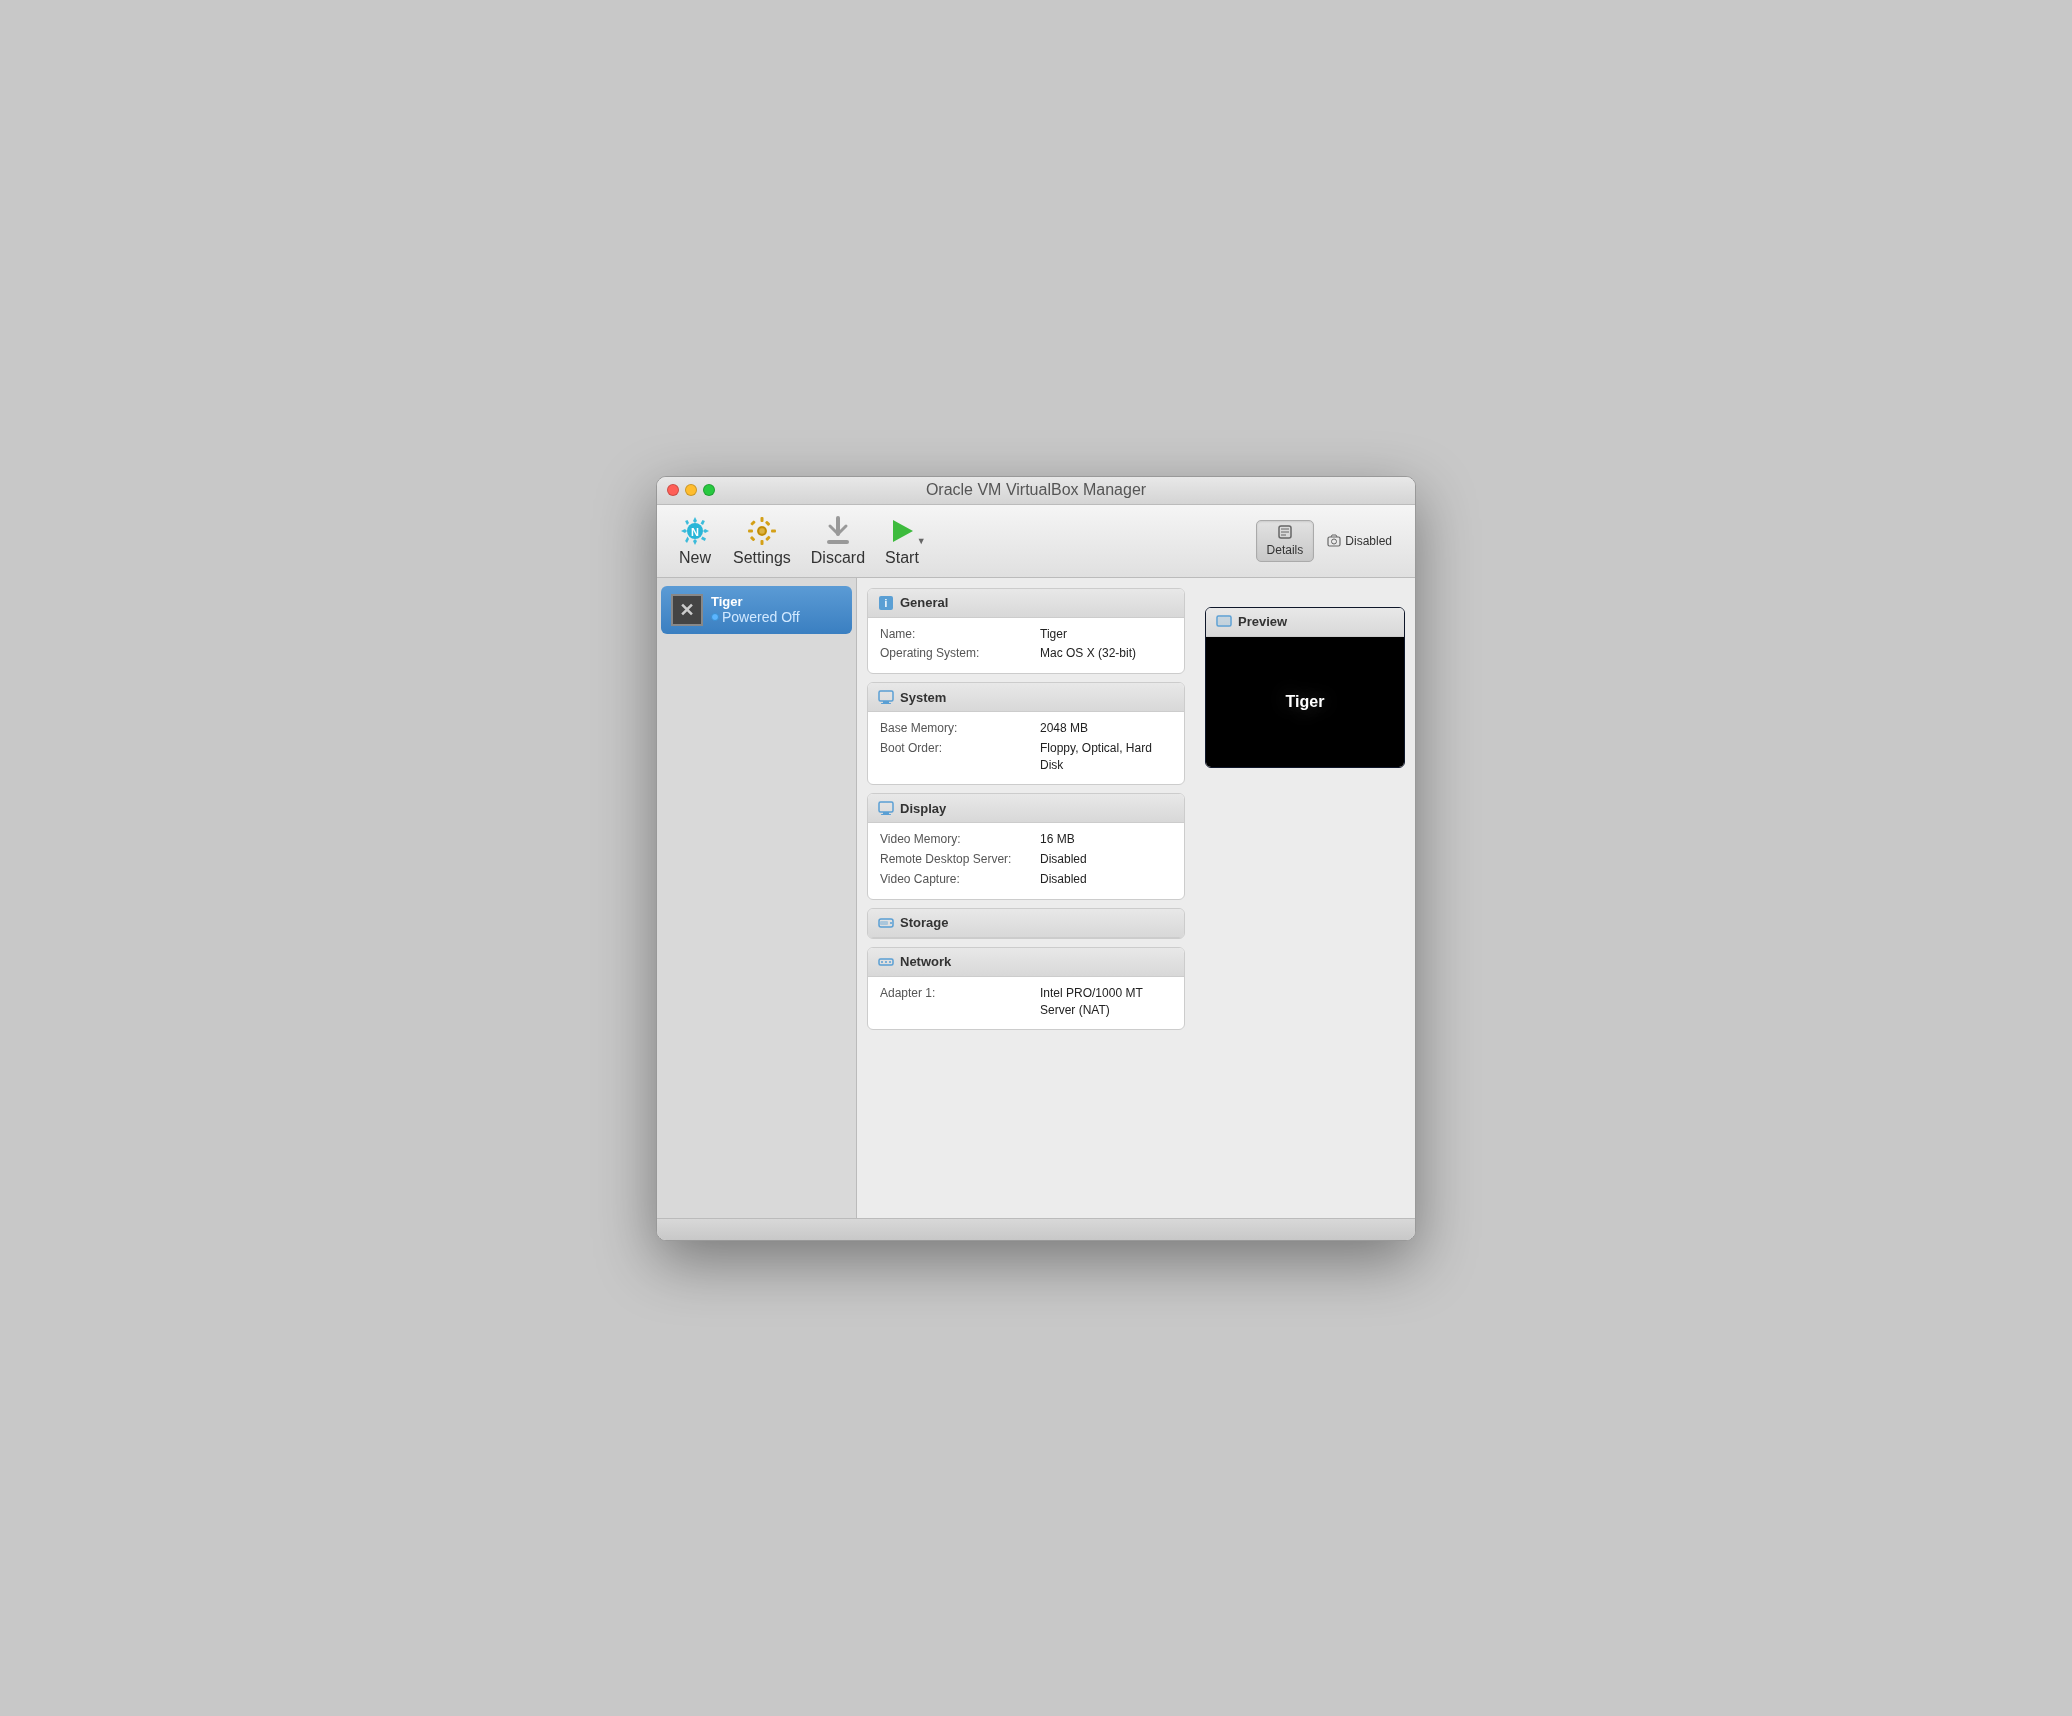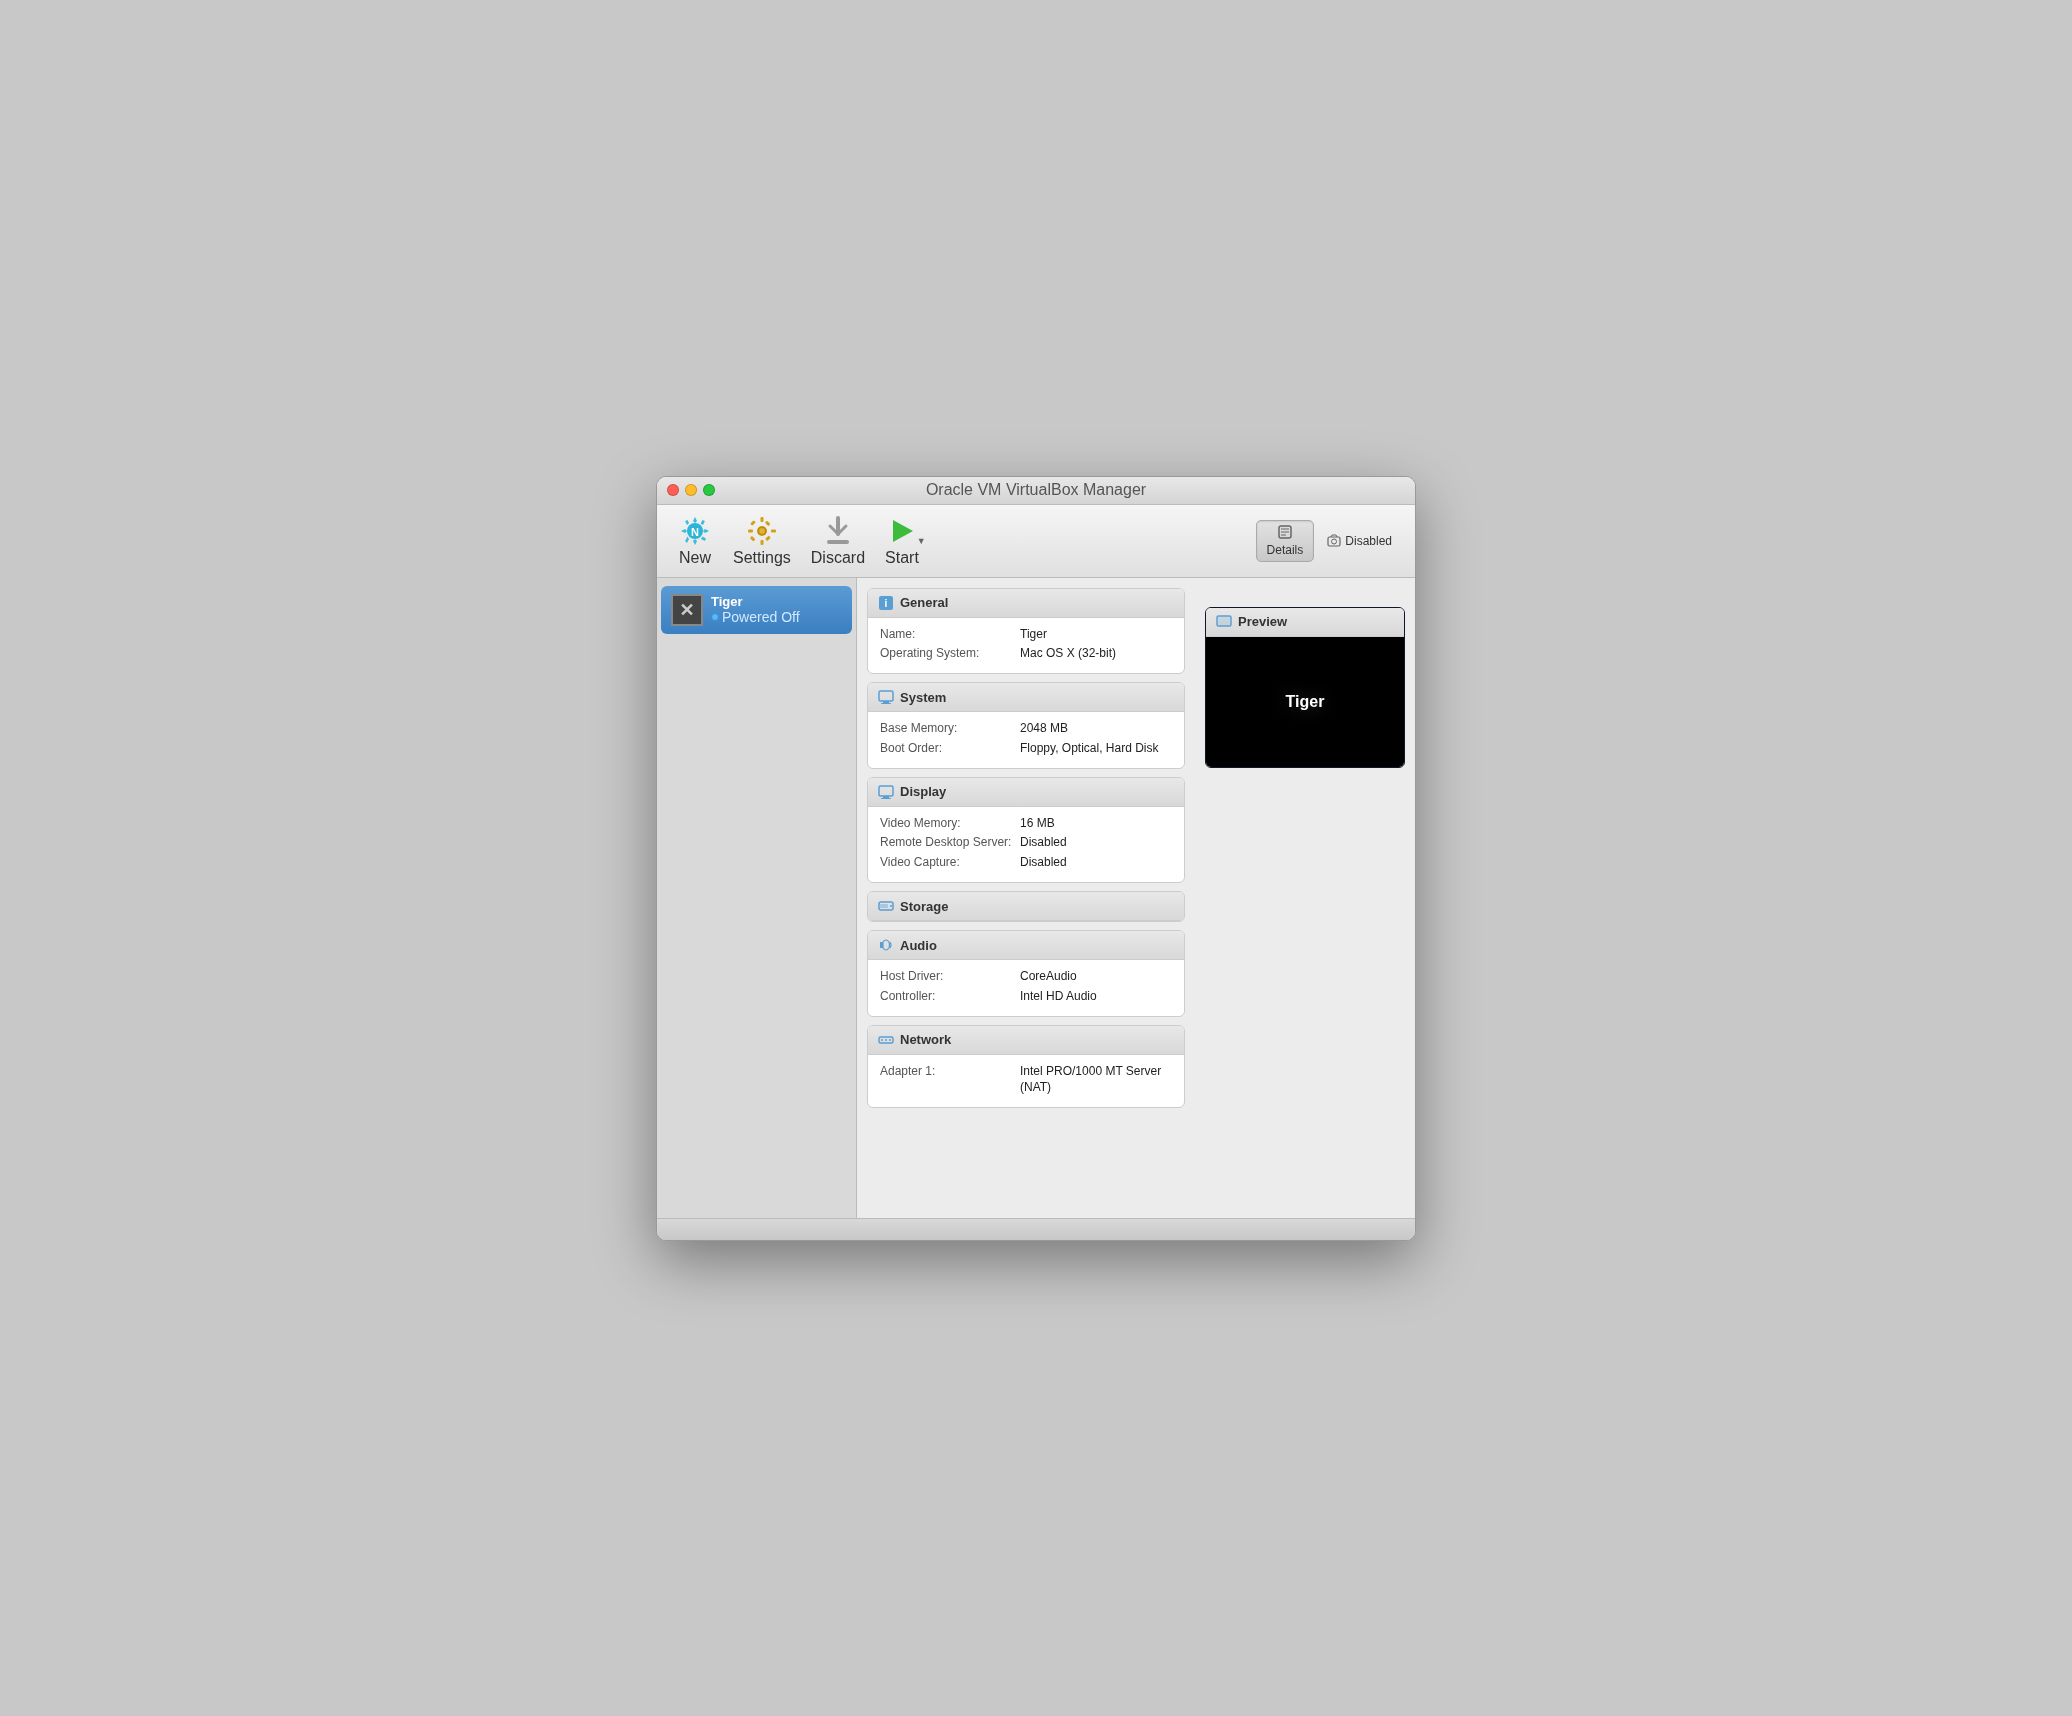--- a/index.html
+++ b/index.html
@@ -198,20 +198,21 @@
       font-size: 12px;
     }
     .section-body {
       padding: 8px 12px;
     }
     .info-row {
       display: flex;
       margin-bottom: 3px;
       font-size: 12px;
       line-height: 1.4;
+      gap: 20px;
     }
     .info-label {
       color: #555;
       min-width: 140px;
       flex-shrink: 0;
     }
     .info-value {
       color: #222;
     }
     .preview-card {
@@ -461,42 +462,20 @@
             <svg width="16" height="16" viewBox="0 0 16 16">
               <rect x="1" y="4" width="14" height="8" rx="2" fill="none" stroke="#5a9fd4" stroke-width="1.5"></rect>
               <circle cx="13" cy="8" r="1" fill="#5a9fd4"></circle>
               <rect x="2" y="6" width="8" height="4" rx="1" fill="#5a9fd4" opacity="0.4"></rect>
             </svg>
           </div>
           <span class="section-title">Storage</span>
         </div>
       </div>
 
-      <div class="section-card">
-        <div class="section-header">
-          <div class="section-icon">
-            <svg width="16" height="16" viewBox="0 0 16 16">
-              <path d="M5,5 L5,11 L2,11 L2,5 Z" fill="#5a9fd4"></path>
-              <path d="M5,5 Q8,1 11,5 Q12,8 11,11 Q8,15 5,11 Z" fill="none" stroke="#5a9fd4" stroke-width="1.2"></path>
-              <path d="M12,5 Q14,8 12,11" fill="none" stroke="#5a9fd4" stroke-width="1.2"></path>
-            </svg>
-          </div>
-          <span class="section-title">Audio</span>
-        </div>
-        <div class="section-body">
-          <div class="info-row">
-            <span class="info-label">Host Driver:</span>
-            <span class="info-value">CoreAudio</span>
-          </div>
-          <div class="info-row">
-            <span class="info-label">Controller:</span>
-            <span class="info-value">Intel HD Audio</span>
-          </div>
-        </div>
-      </div>
 
       <div class="section-card">
         <div class="section-header">
           <div class="section-icon">
             <svg width="16" height="16" viewBox="0 0 16 16">
               <rect x="1" y="5" width="14" height="6" rx="1.5" fill="none" stroke="#5a9fd4" stroke-width="1.5"></rect>
               <circle cx="4" cy="8" r="1" fill="#5a9fd4"></circle>
               <circle cx="8" cy="8" r="1" fill="#5a9fd4"></circle>
               <circle cx="12" cy="8" r="1" fill="#5a9fd4"></circle>
             </svg>

